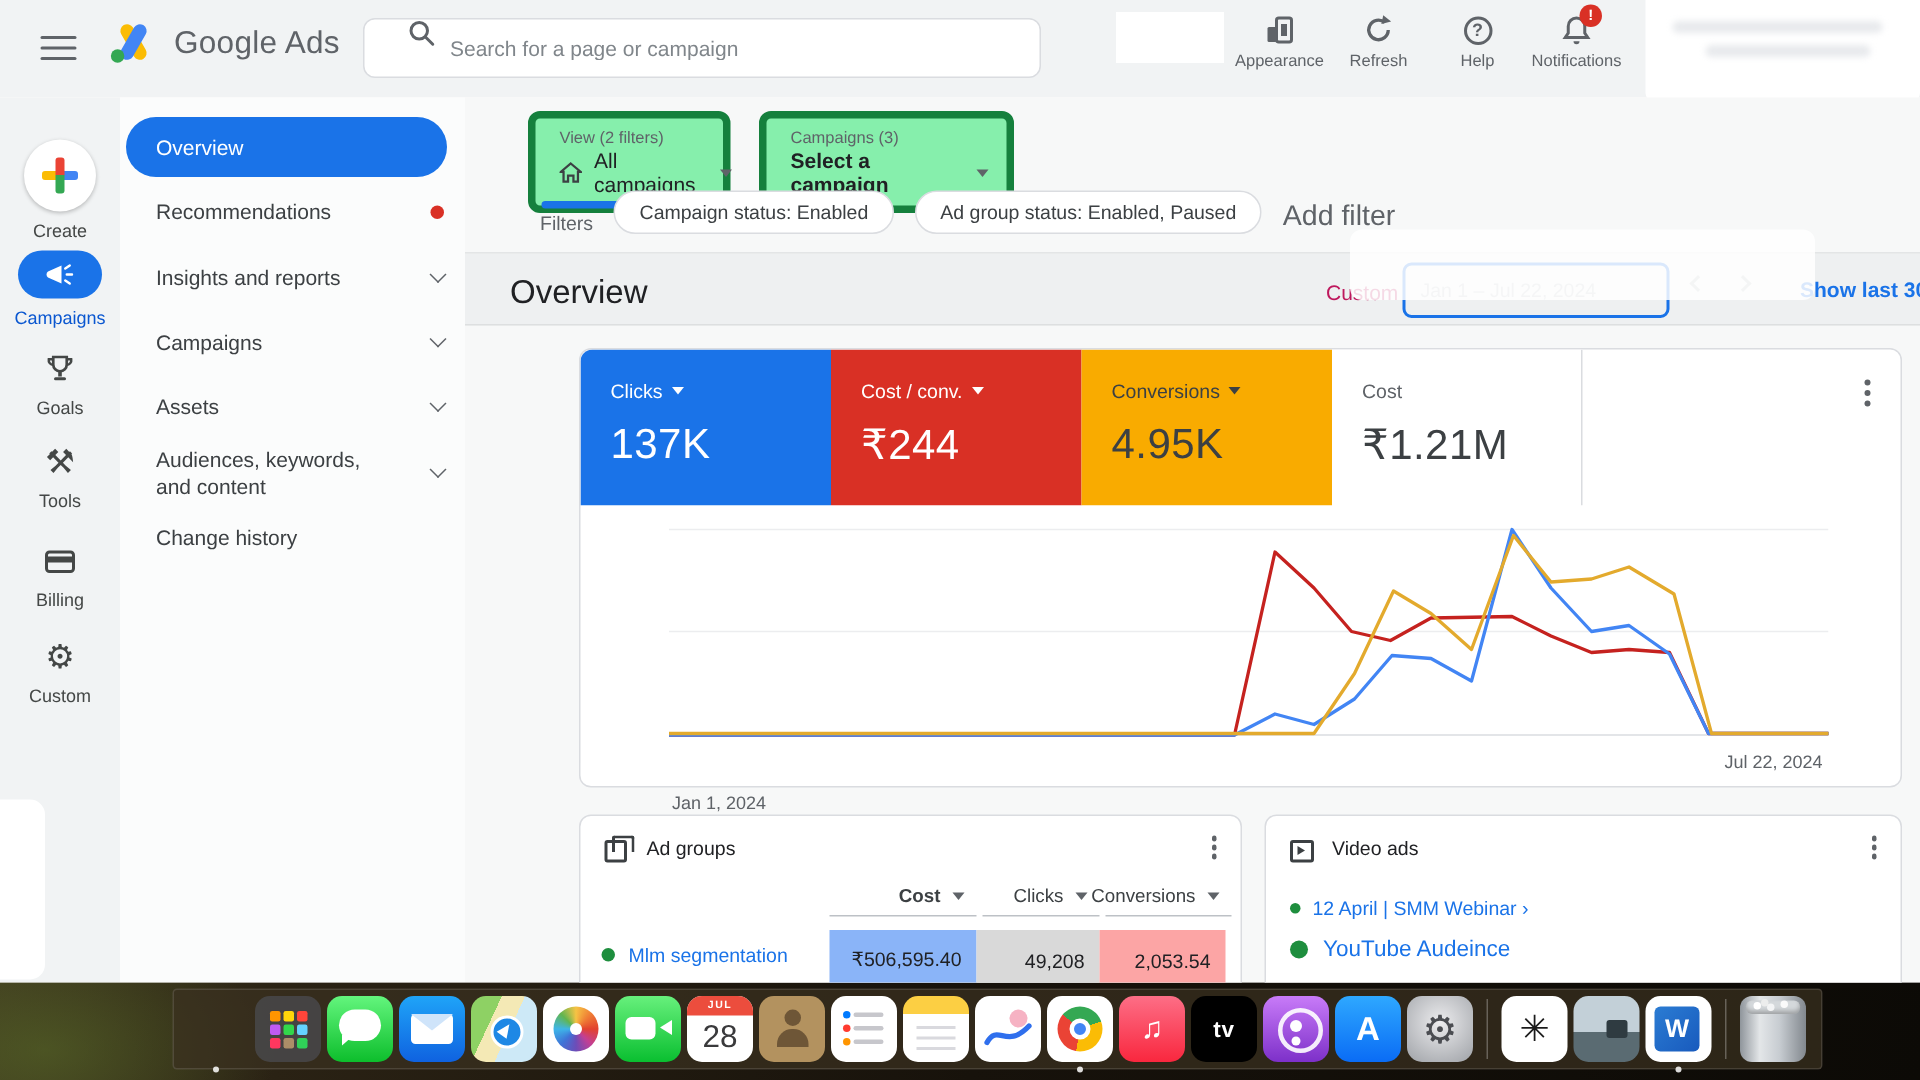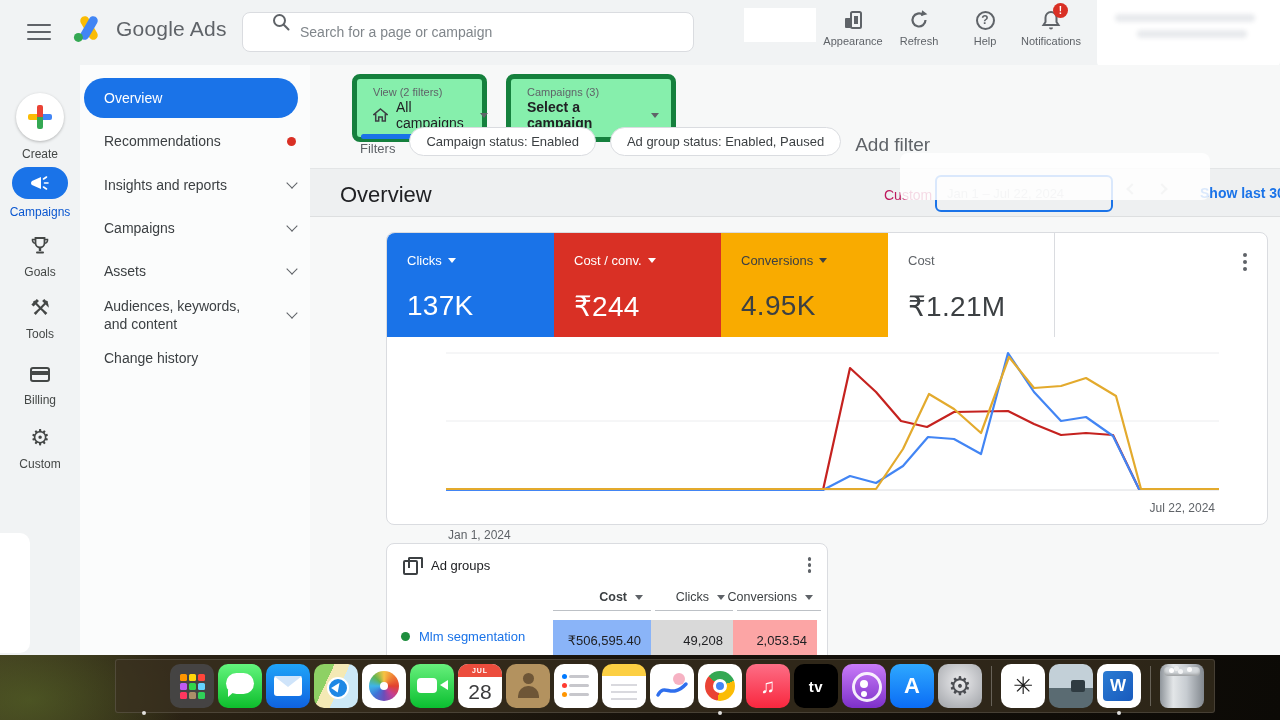--- a/index.html
+++ b/index.html
@@ -99,21 +99,21 @@
     white-space:nowrap; cursor:pointer; }
   .ov-overlay { position:absolute; left:590px; top:-16px; width:310px; height:47px; background:rgba(255,255,255,.84);
     border-radius:8px; pointer-events:none; }
 
   
   .panel { background:#fff; border:1px solid #dadce0; border-radius:8px; position:absolute; }
   .main-panel { left:76px; top:167px; width:882px; height:293px; }
   .cards { display:flex; height:104px; border-radius:8px 0 0 0; overflow:hidden; }
   .scorecard { width:167px; height:104px; padding:20px 0 0 20px; cursor:pointer; }
   .scorecard .sc-label { font-size:13px; display:flex; align-items:center; gap:6px; }
-  .scorecard .sc-value { font-size:28px; margin-top:22px; letter-spacing:.3px; }
+  .scorecard .sc-value { font-size:28px; margin-top:12px; letter-spacing:.3px; }
   .scorecard.last { border-right:1px solid #dadce0; }
   .sc-tri { width:0; height:0; border-left:4.5px solid transparent; border-right:4.5px solid transparent;
     border-top:5.5px solid currentColor; display:inline-block; }
   .kebab { position:absolute; width:4px; height:4px; background:#5f6368; border-radius:50%;
     box-shadow:0 7px 0 #5f6368, 0 14px 0 #5f6368; cursor:pointer; }
   .main-panel .kebab { right:20px; top:20px; }
   #chart-svg { position:absolute; left:59px; top:116px; }
   .x-label { position:absolute; top:268px; font-size:12px; color:#5f6368; }
   .x-label.start { left:61px;margin-top:27px; } .x-label.end { right:52px; }
 
@@ -512,20 +512,36 @@
           <span class="ag-name">
             <span class="gdot"></span>
             <span>Mlm segmentation</span>
           </span>
           <span class="ag-cell cost" style="background: rgb(138, 180, 248);">₹506,595.40</span>
           <span class="ag-cell clicks" style="background: rgb(217, 217, 217);">49,208</span>
           <span class="ag-cell conv" style="background: #fca5a5;">2,053.54</span>
         </div>
       </div>
 
+      <div class="panel video-panel">
+        <div class="panel-head">
+          <span class="video-ico"></span>
+          <span class="panel-title">Video ads</span>
+          <span class="spacer"></span>
+          <span class="kebab2"></span>
+        </div>
+        <span class="vi-item one">
+          <span class="gdot"></span>
+          <span>12 April | SMM Webinar ›</span>
+        </span>
+        <span class="vi-item two">
+          <span class="gdot"></span>
+          <span>YouTube Audeince</span>
+        </span>
+      </div>
     </div>
 
     <div class="white-box-3"></div>
   </div>
 
   <div class="dock">
     <div class="dock-icon wrap">
         <span class="clip ic-finder" style="position:absolute;inset:0;"></span>
         <span class="clip ic-finder"></span>
         <i class="run-dot"></i>

